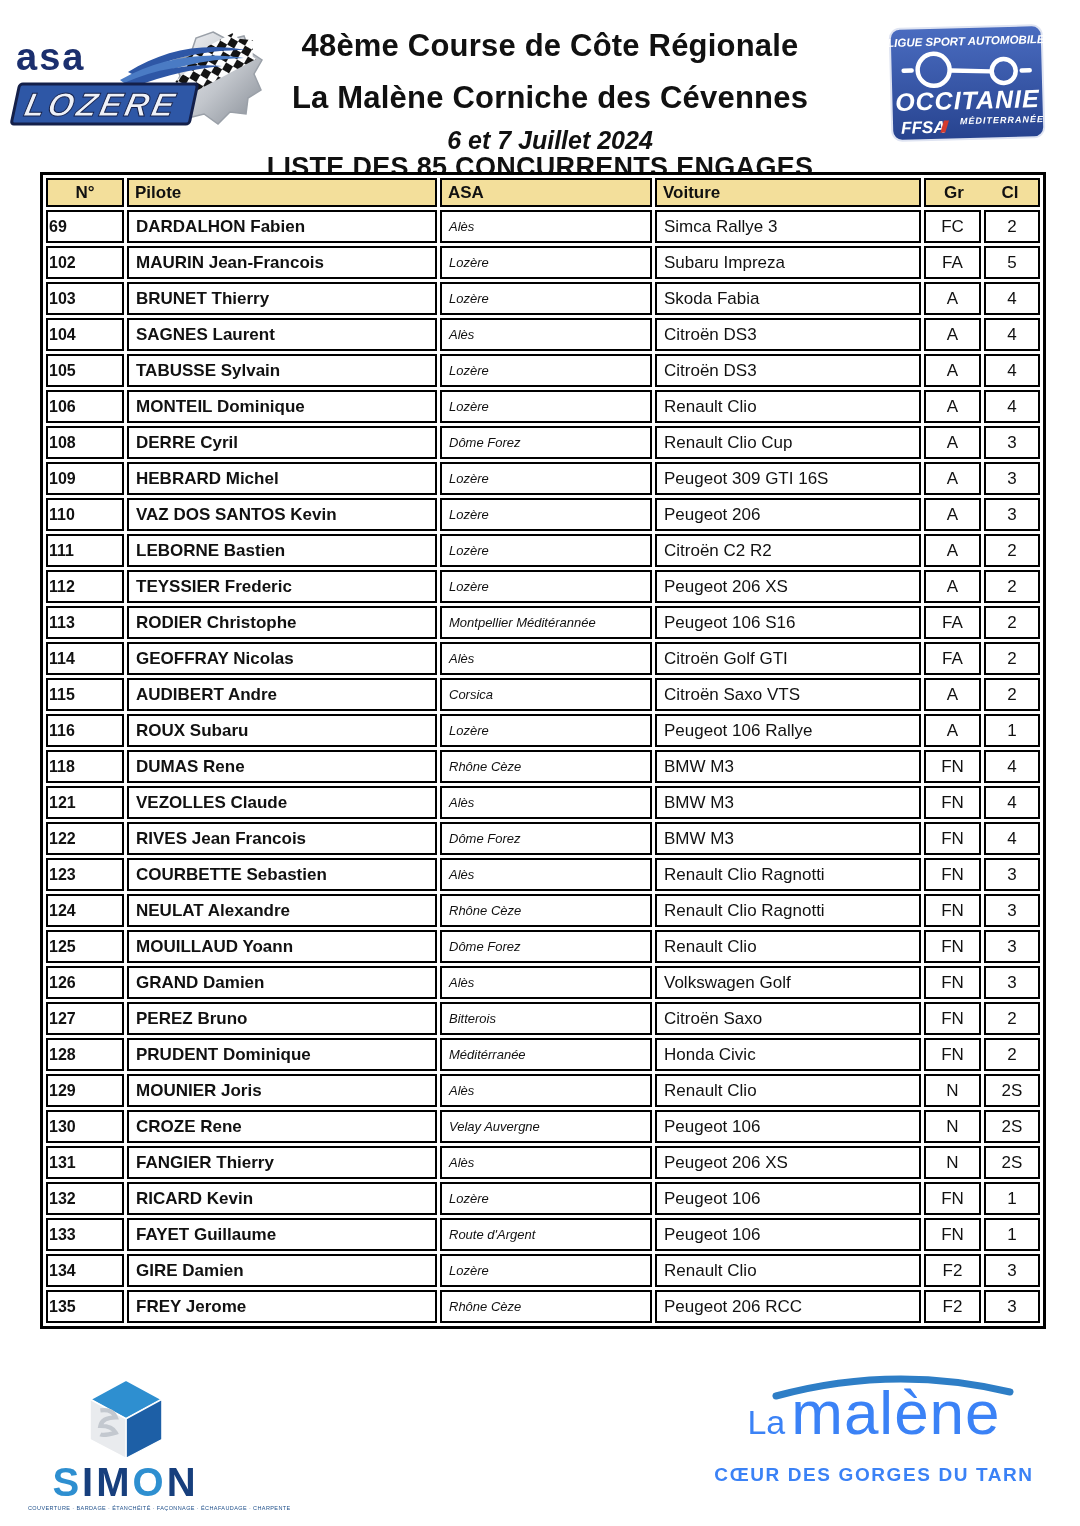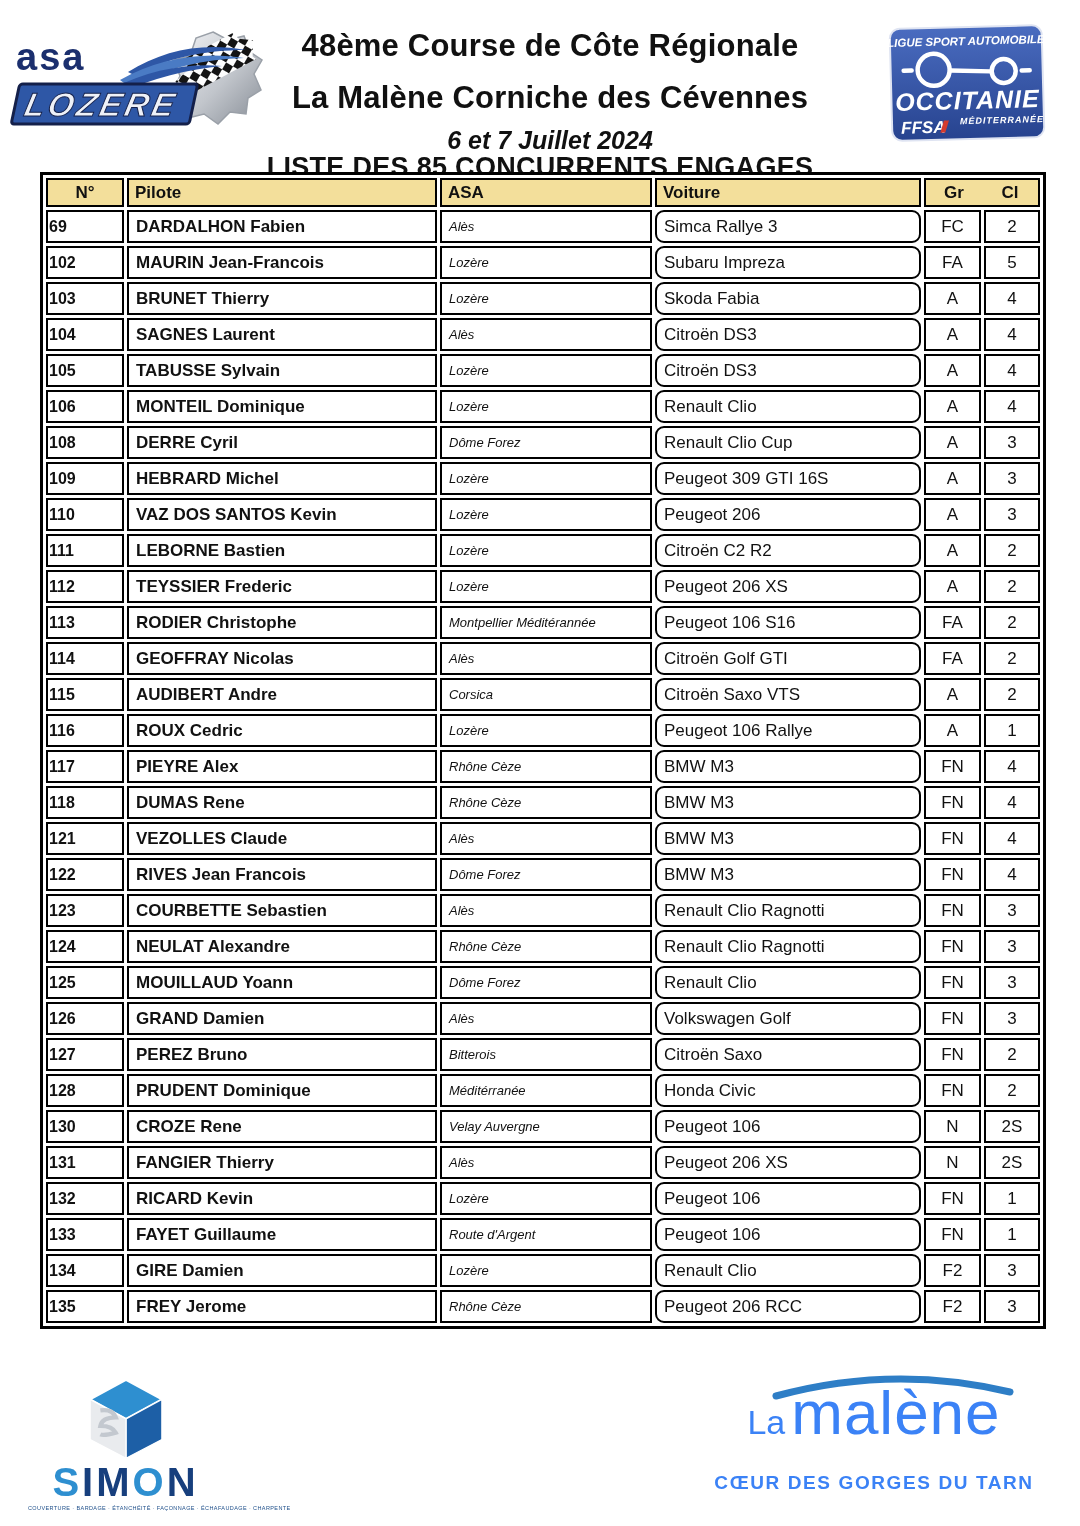--- a/index.html
+++ b/index.html
@@ -27,35 +27,35 @@
                overflow:hidden;white-space:nowrap;vertical-align:middle;}
   table.entries th{background:#F3DF9B;font-size:17px;font-weight:bold;height:29px;padding:0 6px;text-align:left;}
   table.entries th.h-num{text-align:center;padding:0;}
   table.entries th.h-grcl{padding:0;}
   .grcl-wrap{display:flex;width:100%;}
   .grcl-wrap span{flex:1;text-align:center;}
   table.entries td{height:33px;background:#fff;}
   td.c-num{font-size:16px;font-weight:bold;text-align:left;}
   td.c-pilote{font-size:17px;font-weight:bold;padding:0 7px;}
   td.c-asa{font-size:13px;font-style:italic;padding:0 7px;}
-  td.c-voiture{font-size:17px;padding:0 7px;border-radius:9px;}
+  td.c-voiture{font-size:17px;padding:0 7px;}
   td.c-gr,td.c-cl{font-size:17px;text-align:center;}
 
   
   .simon{position:absolute;left:28px;top:1378px;width:195px;text-align:center;}
   .simon-cube{display:block;margin:0 auto;}
   .simon-word{font-size:40px;font-weight:bold;letter-spacing:3px;line-height:40px;margin-top:2px;}
   .simon-tagline{font-size:5.5px;letter-spacing:.4px;color:#1d4e89;margin-top:3px;white-space:nowrap;}
 
   .malene{position:absolute;right:36px;top:1382px;width:340px;text-align:center;color:#3b82f6;}
   .malene-wordline{position:relative;display:flex;align-items:baseline;justify-content:center;height:78px;}
   .malene-la{font-size:34px;line-height:34px;margin-right:6px;}
   .malene-name{font-size:62px;line-height:62px;letter-spacing:1px;}
   .malene-arc{position:absolute;left:64px;top:-8px;}
-  .malene-sub{font-size:19px;font-weight:bold;letter-spacing:1.6px;margin-top:12px;white-space:nowrap;}
+  .malene-sub{font-size:19px;font-weight:bold;letter-spacing:1.6px;margin-top:4px;white-space:nowrap;}
 </style>
 </head>
 <body>
 
 <div id="page">
 
   <svg class="asa-logo" viewBox="0 0 255 118">
     <defs>
       <pattern id="chk" width="16" height="16" patternUnits="userSpaceOnUse" patternTransform="rotate(-32 40 40)">
         <rect width="8" height="8" fill="#141414"></rect>
@@ -253,33 +253,25 @@
           <tr>
             <td class="c-num">115</td>
             <td class="c-pilote">AUDIBERT Andre</td>
             <td class="c-asa">Corsica</td>
             <td class="c-voiture">Citroën Saxo VTS</td>
             <td class="c-gr">A</td>
             <td class="c-cl">2</td>
           </tr>
           <tr>
             <td class="c-num">116</td>
-            <td class="c-pilote">ROUX Cedric</td>
+            <td class="c-pilote">ROUX Subaru</td>
             <td class="c-asa">Lozère</td>
             <td class="c-voiture">Peugeot 106 Rallye</td>
             <td class="c-gr">A</td>
             <td class="c-cl">1</td>
-          </tr>
-          <tr>
-            <td class="c-num">117</td>
-            <td class="c-pilote">PIEYRE Alex</td>
-            <td class="c-asa">Rhône Cèze</td>
-            <td class="c-voiture">BMW M3</td>
-            <td class="c-gr">FN</td>
-            <td class="c-cl">4</td>
           </tr>
           <tr>
             <td class="c-num">118</td>
             <td class="c-pilote">DUMAS Rene</td>
             <td class="c-asa">Rhône Cèze</td>
             <td class="c-voiture">BMW M3</td>
             <td class="c-gr">FN</td>
             <td class="c-cl">4</td>
           </tr>
           <tr>
@@ -338,20 +330,28 @@
             <td class="c-gr">FN</td>
             <td class="c-cl">2</td>
           </tr>
           <tr>
             <td class="c-num">128</td>
             <td class="c-pilote">PRUDENT Dominique</td>
             <td class="c-asa">Méditérranée</td>
             <td class="c-voiture">Honda Civic</td>
             <td class="c-gr">FN</td>
             <td class="c-cl">2</td>
+          </tr>
+          <tr>
+            <td class="c-num">129</td>
+            <td class="c-pilote">MOUNIER Joris</td>
+            <td class="c-asa">Alès</td>
+            <td class="c-voiture">Renault Clio</td>
+            <td class="c-gr">N</td>
+            <td class="c-cl">2S</td>
           </tr>
           <tr>
             <td class="c-num">130</td>
             <td class="c-pilote">CROZE Rene</td>
             <td class="c-asa">Velay Auvergne</td>
             <td class="c-voiture">Peugeot 106</td>
             <td class="c-gr">N</td>
             <td class="c-cl">2S</td>
           </tr>
           <tr>

